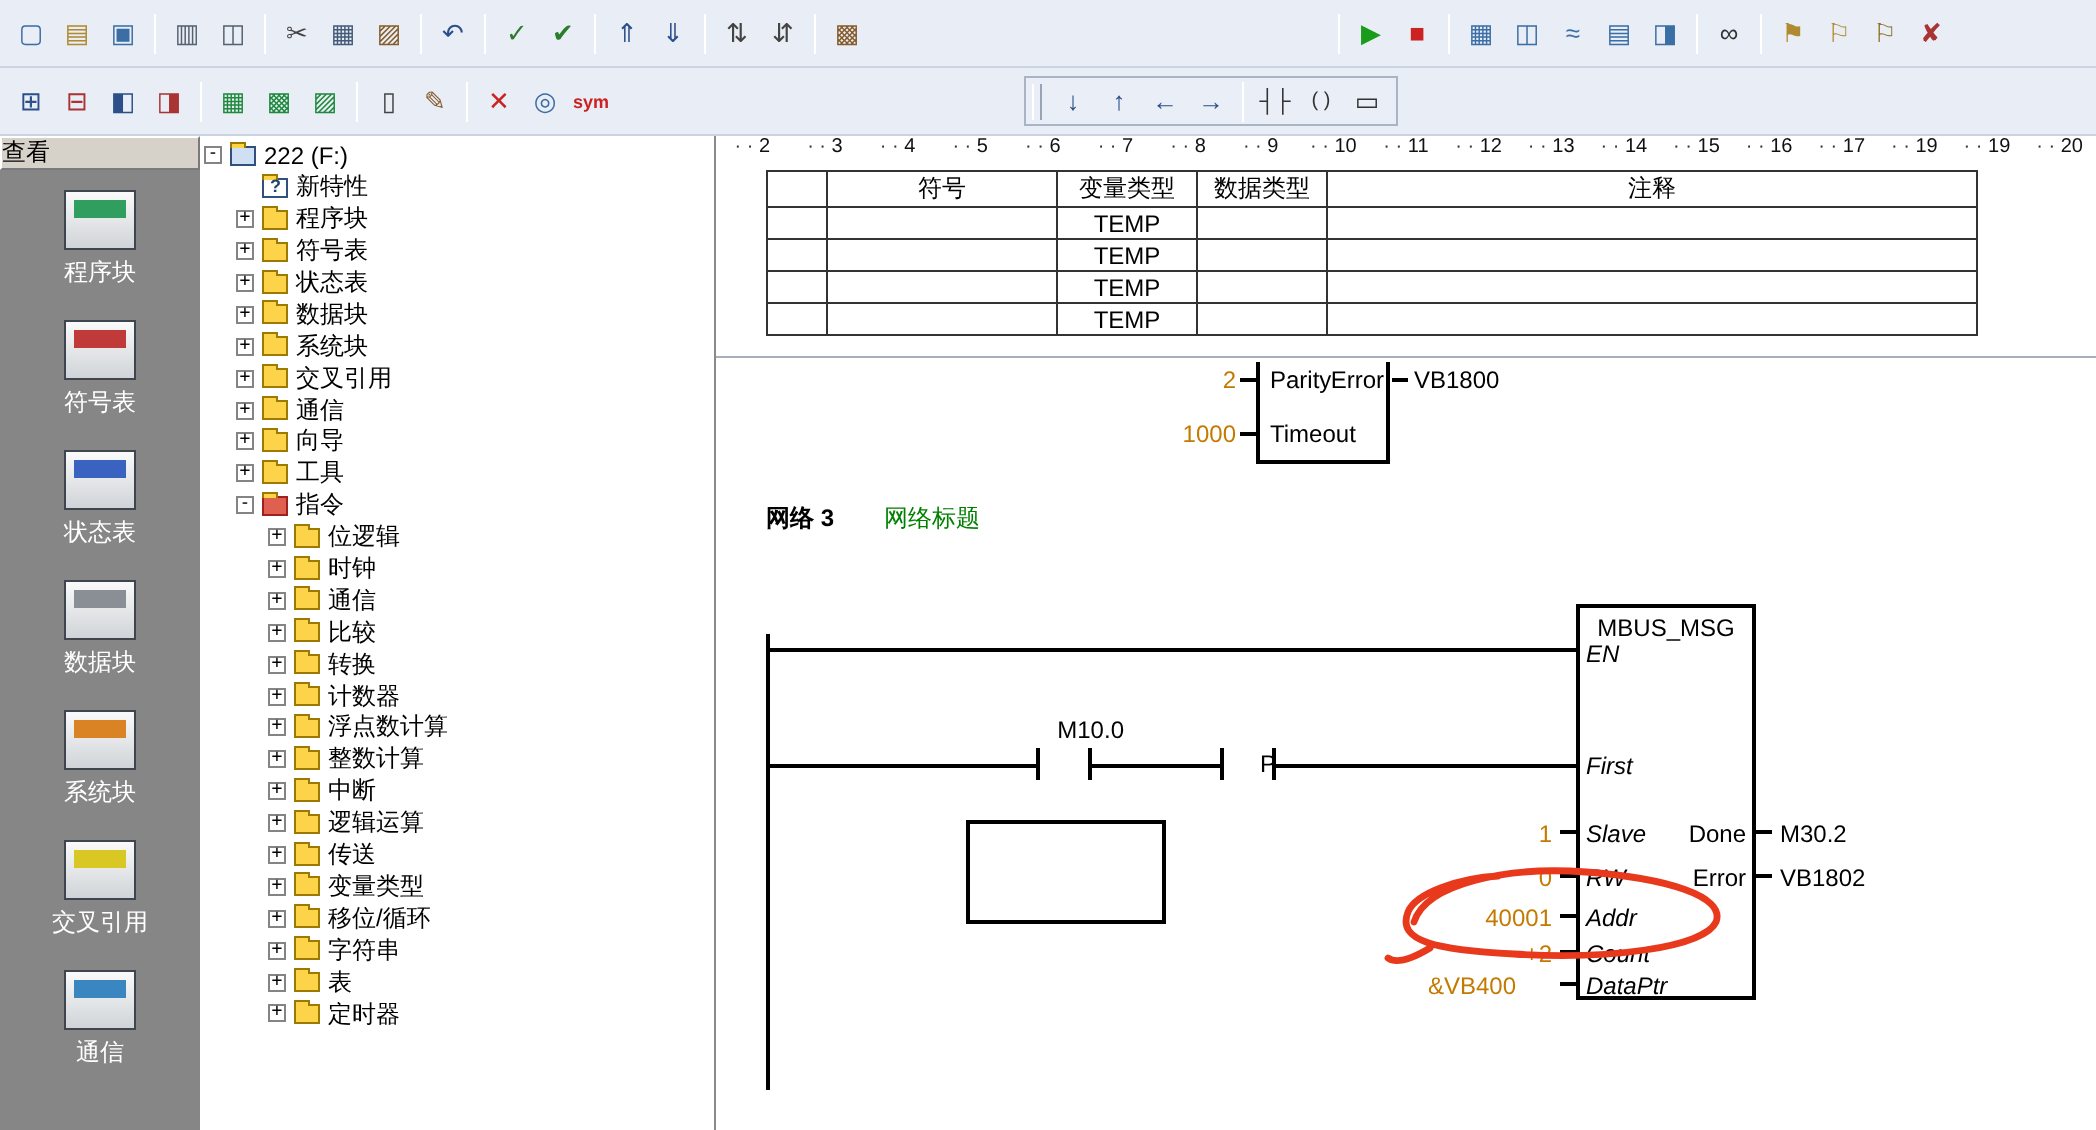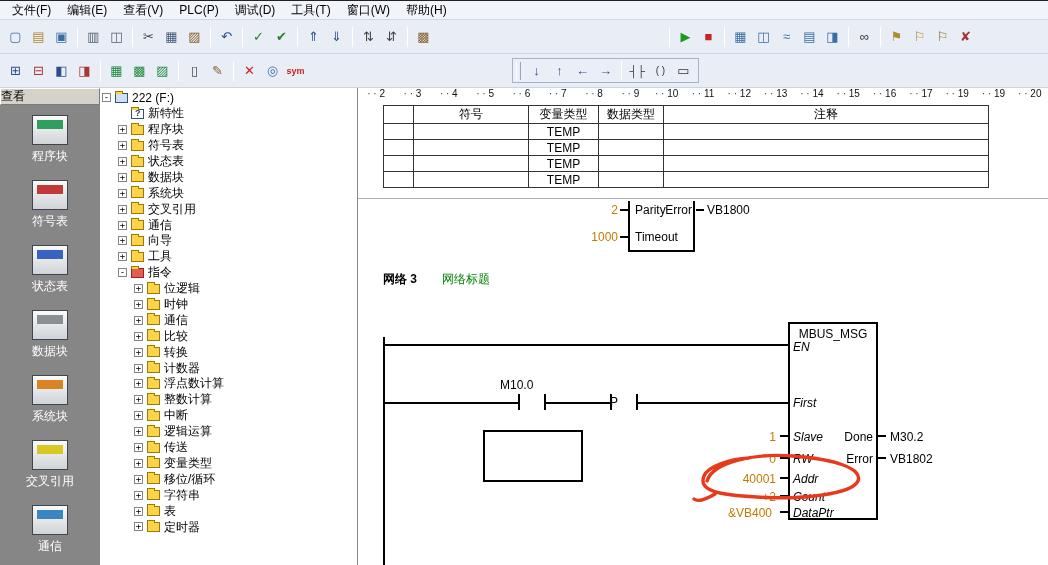--- a/index.html
+++ b/index.html
@@ -70,59 +70,41 @@
   .vtemp { background:#d8d4ca; text-align:center; }
 
   .splitline { position:absolute; left:0; right:0; top:110px; height:1px; background:#a8b0ba; }
 
   .hline, .vline, .tickmark, .cbar { position:absolute; background:#000; }
   .hline { height:2px; } .vline { width:2px; }
   .tickmark { width:8px; height:2px; }
   .cbar { width:2px; height:16px; }
   .lbl { position:absolute; font-size:12px; white-space:nowrap; color:#000; }
   .right { text-align:right; }
-  .center { text-align:left; }
+  .center { text-align:right; }
   .const { color:#c47a00; }
   .green { color:#008000; }
   .bold { font-weight:bold; }
 
   .pblock { position:absolute; left:270px; top:113px; width:67px; height:51px; background:#fff;
             border-left:2px solid #000; border-right:2px solid #000; border-bottom:2px solid #000; }
   .netcomment { position:absolute; left:25px; top:204px; width:601px; height:17px; background:#d8e0d8;
                 border:1px solid #8aa08a; line-height:15px; padding-left:4px; color:#008000; }
   .emptybox { position:absolute; left:125px; top:342px; width:100px; height:52px; border:2px solid #000; background:#fff; }
   .mbox { position:absolute; left:430px; top:234px; width:90px; height:198px; border:2px solid #000; background:#fff; }
   .mtitle { position:absolute; top:3px; left:0; right:0; text-align:center; }
   .pin { position:absolute; font-size:12px; white-space:nowrap; }
   .pl { left:3px;font-style:italic; } .pr { right:3px; }
   .scribble { position:absolute; left:333px; top:361px; }
 </style>
 </head>
 <body>
 
 <div class="app">
 
-  <div class="menubar">
-
-      <span class="menu-item">文件(F)</span>
-
-      <span class="menu-item">编辑(E)</span>
-
-      <span class="menu-item">查看(V)</span>
-
-      <span class="menu-item">PLC(P)</span>
-
-      <span class="menu-item">调试(D)</span>
-
-      <span class="menu-item">工具(T)</span>
-
-      <span class="menu-item">窗口(W)</span>
-
-      <span class="menu-item">帮助(H)</span>
-    </div>
 
   <div class="toolbar">
     <div class="tbgroup">
         <span class="tbtn" style="color:#3b6ea5">▢</span>
         <span class="tbtn" style="color:#b08a2e">▤</span>
         <span class="tbtn" style="color:#3b6ea5">▣</span>
       </div>
     <span class="tsep"></span>
     <div class="tbgroup">
         <span class="tbtn" style="color:#55616f">▥</span>
@@ -566,21 +548,21 @@
       </div>
 
       <div class="lbl const right" style="left:356px;top:342px;width:62px">1</div>
       <div class="tickmark" style="left:422px;top:347px"></div>
       <div class="lbl const right" style="left:356px;top:364px;width:62px">0</div>
       <div class="tickmark" style="left:422px;top:369px"></div>
       <div class="lbl const right" style="left:356px;top:384px;width:62px">40001</div>
       <div class="tickmark" style="left:422px;top:389px"></div>
       <div class="lbl const right" style="left:356px;top:402px;width:62px">+2</div>
       <div class="tickmark" style="left:422px;top:407px"></div>
-      <div class="lbl const right" style="left:342px;top:418px;width:72px">&amp;VB400</div>
+      <div class="lbl const right" style="left:328px;top:418px;width:72px">&amp;VB400</div>
       <div class="tickmark" style="left:422px;top:423px"></div>
 
       <div class="tickmark" style="left:520px;top:347px"></div>
       <div class="lbl" style="left:532px;top:342px">M30.2</div>
       <div class="tickmark" style="left:520px;top:369px"></div>
       <div class="lbl" style="left:532px;top:364px">VB1802</div>
 
       <svg class="scribble" width="182" height="56" viewBox="0 0 182 56">
         <path d="M 16 32 C 22 13, 62 4, 102 7 C 142 10, 172 19, 167 32 C 161 45, 112 51, 66 48 C 28 46, 7 42, 13 27 C 17 17, 40 10, 58 9" fill="none" stroke="#e8391d" stroke-width="3.4" stroke-linecap="round"></path>
         <path d="M 24 45 C 14 51, 7 53, 3 50" fill="none" stroke="#e8391d" stroke-width="3.4" stroke-linecap="round"></path>

